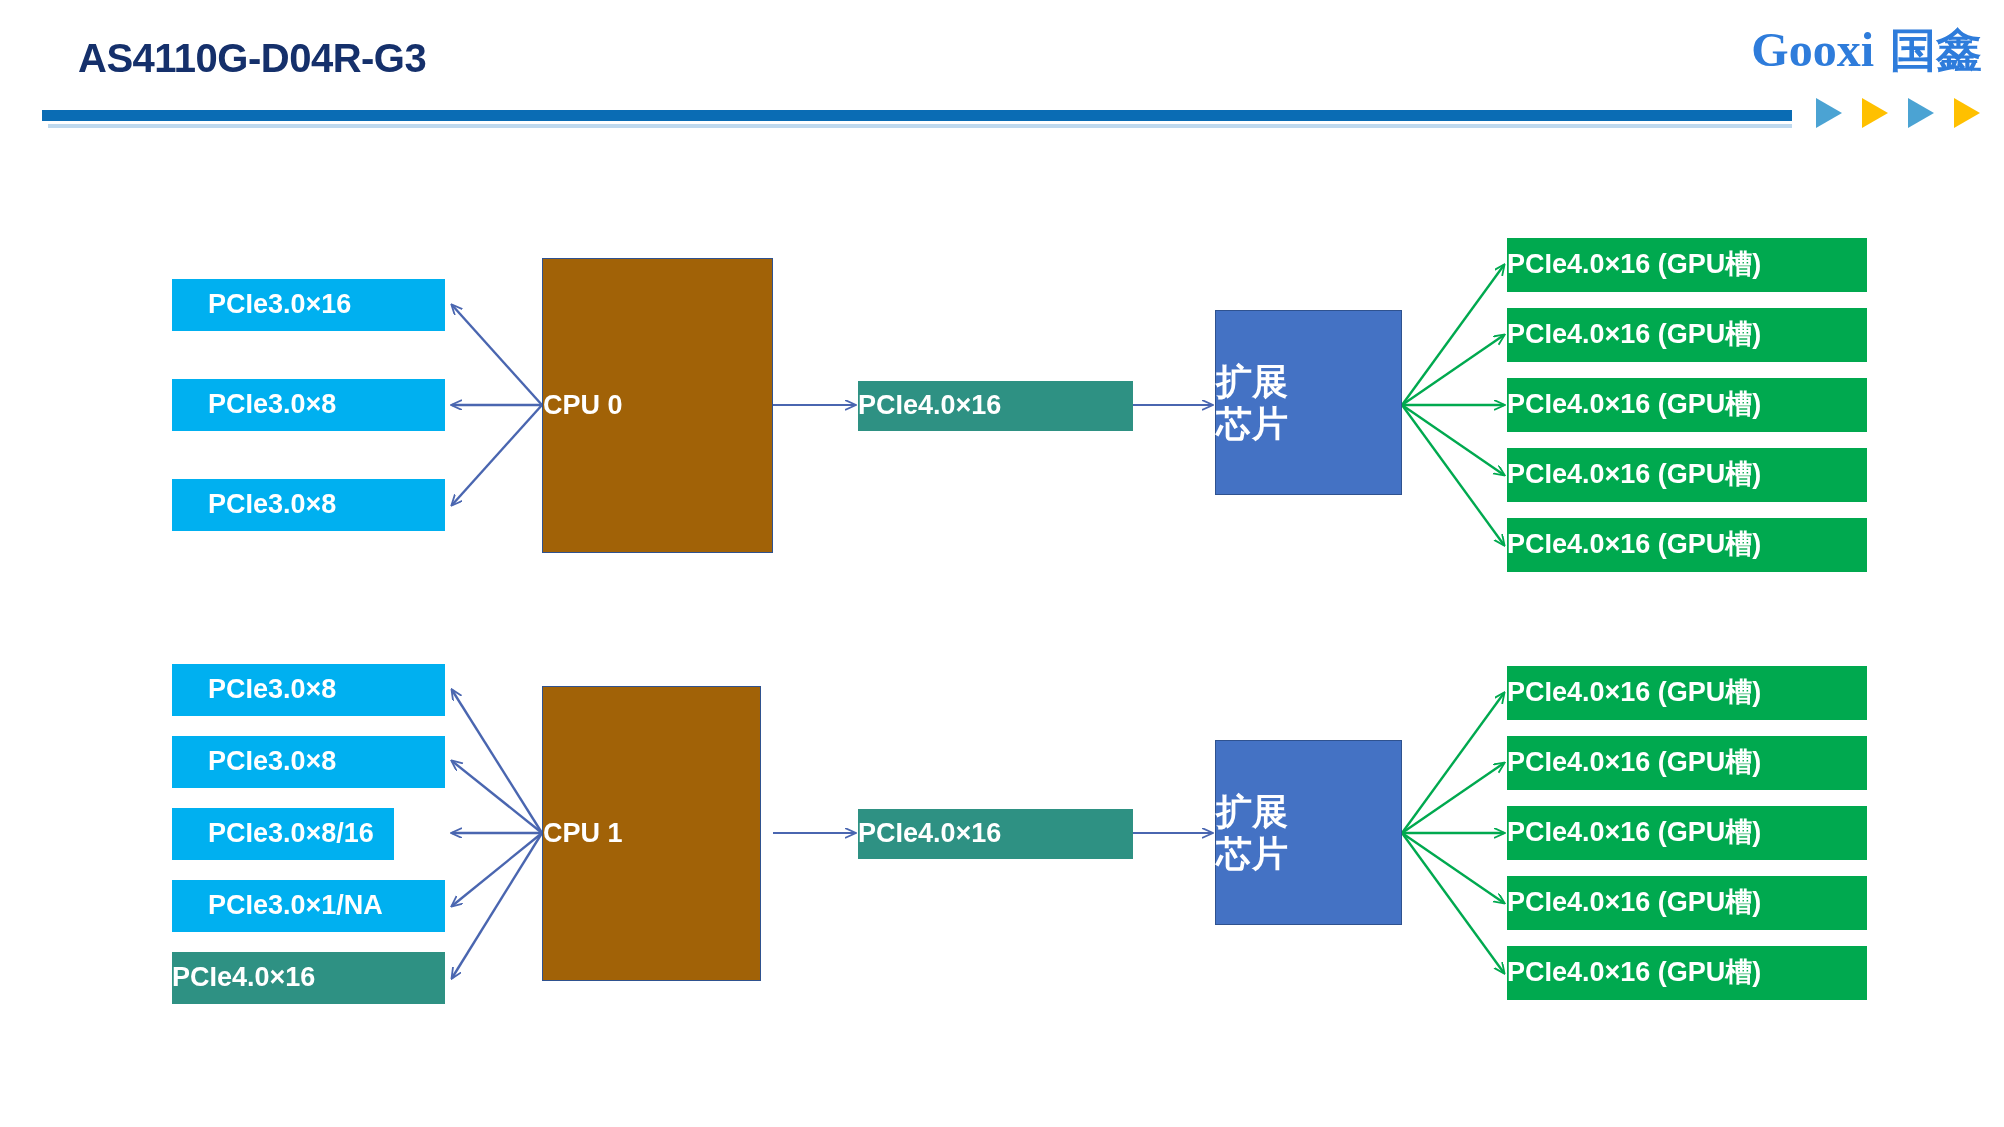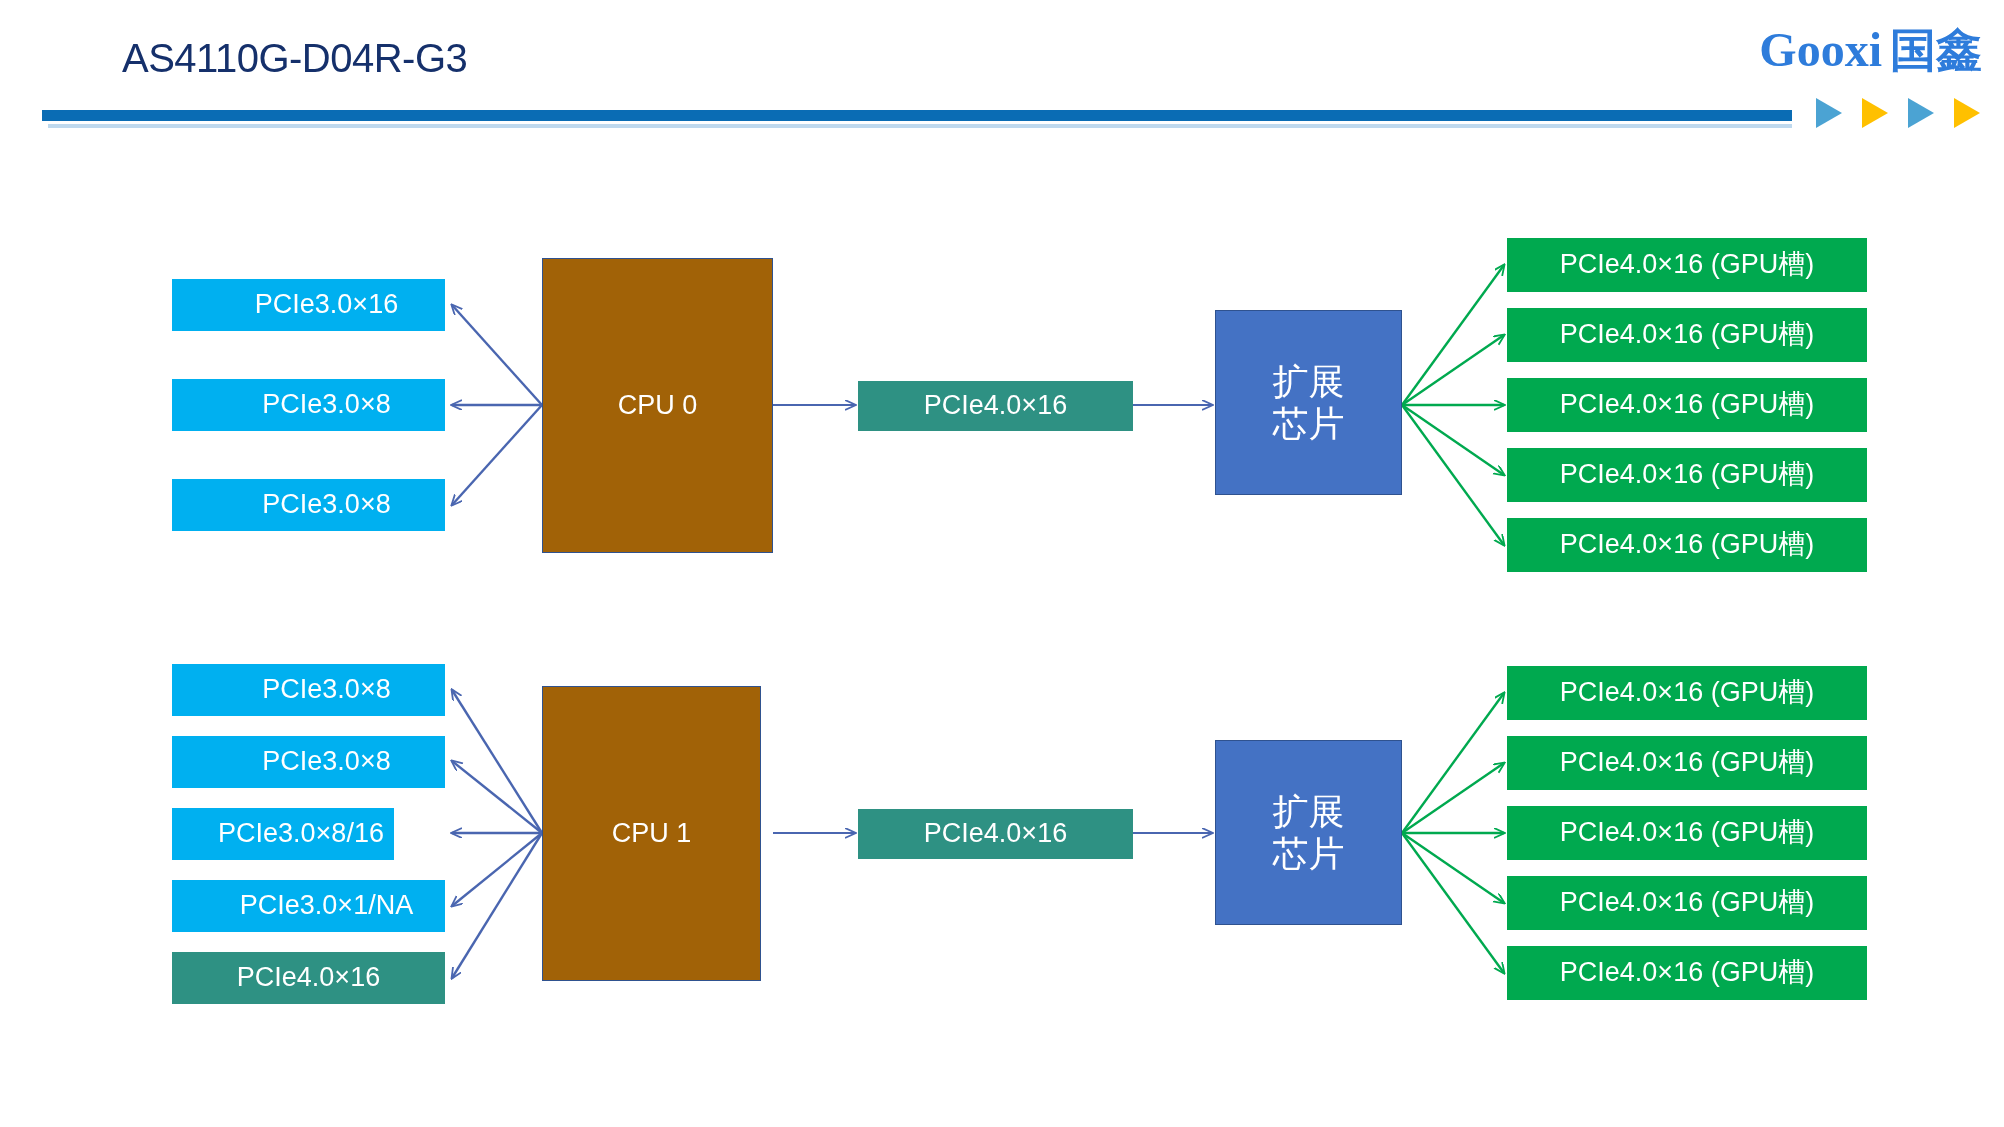--- a/index.html
+++ b/index.html
@@ -17,42 +17,41 @@
     background: #ffffff;
     overflow: hidden;
   }
 
   
   #header-title {
     position: absolute;
     left: 78px;
     top: 36px;
     font-size: 40px;
-    font-weight: normal;
+    font-weight: bold;
     color: #15306B;
     letter-spacing: -0.5px;
     white-space: nowrap;
-    margin-left: 44px;
   }
   #brand-logo {
     position: absolute;
     right: 22px;
     top: 26px;
     font-family: "Liberation Serif", "DejaVu Serif", serif;
     font-size: 48px;
     font-weight: bold;
     color: #2E7CDB;
     white-space: nowrap;
     line-height: 1;
   }
   #brand-logo .cn {
     font-family: "DejaVu Sans", sans-serif;
     font-weight: bold;
     font-size: 46px;
-    margin-left: 8px;
+    margin-left: 16px;
   }
   #header-rule-main {
     position: absolute;
     left: 42px;
     top: 110px;
     width: 1750px;
     height: 11px;
     background: #0A6CB4;
   }
   #header-rule-sub {
@@ -78,26 +77,26 @@
     border-top: 15px solid transparent;
     border-bottom: 15px solid transparent;
   }
 
   
   .node {
     position: absolute;
     box-sizing: border-box;
     display: flex;
     align-items: center;
-    justify-content: center;
     color: #ffffff;
     font-size: 27px;
     line-height: 1.15;
     text-align: center;
     white-space: nowrap;
+    font-weight: bold;
   }
   .node.cyan   { background: #00B0F0; padding-left: 36px; }
   .node.teal   { background: #2E9183; }
   .node.green  { background: #00A94F; }
   .node.cpu    { background: #a16207; border: 1px solid #2F528F; }
   .node.chip   { background: #4472C4; border: 1px solid #2F528F; font-size: 36px; }
   .node.chip .stack { display: block; }
 
   #edges {
     position: absolute;

